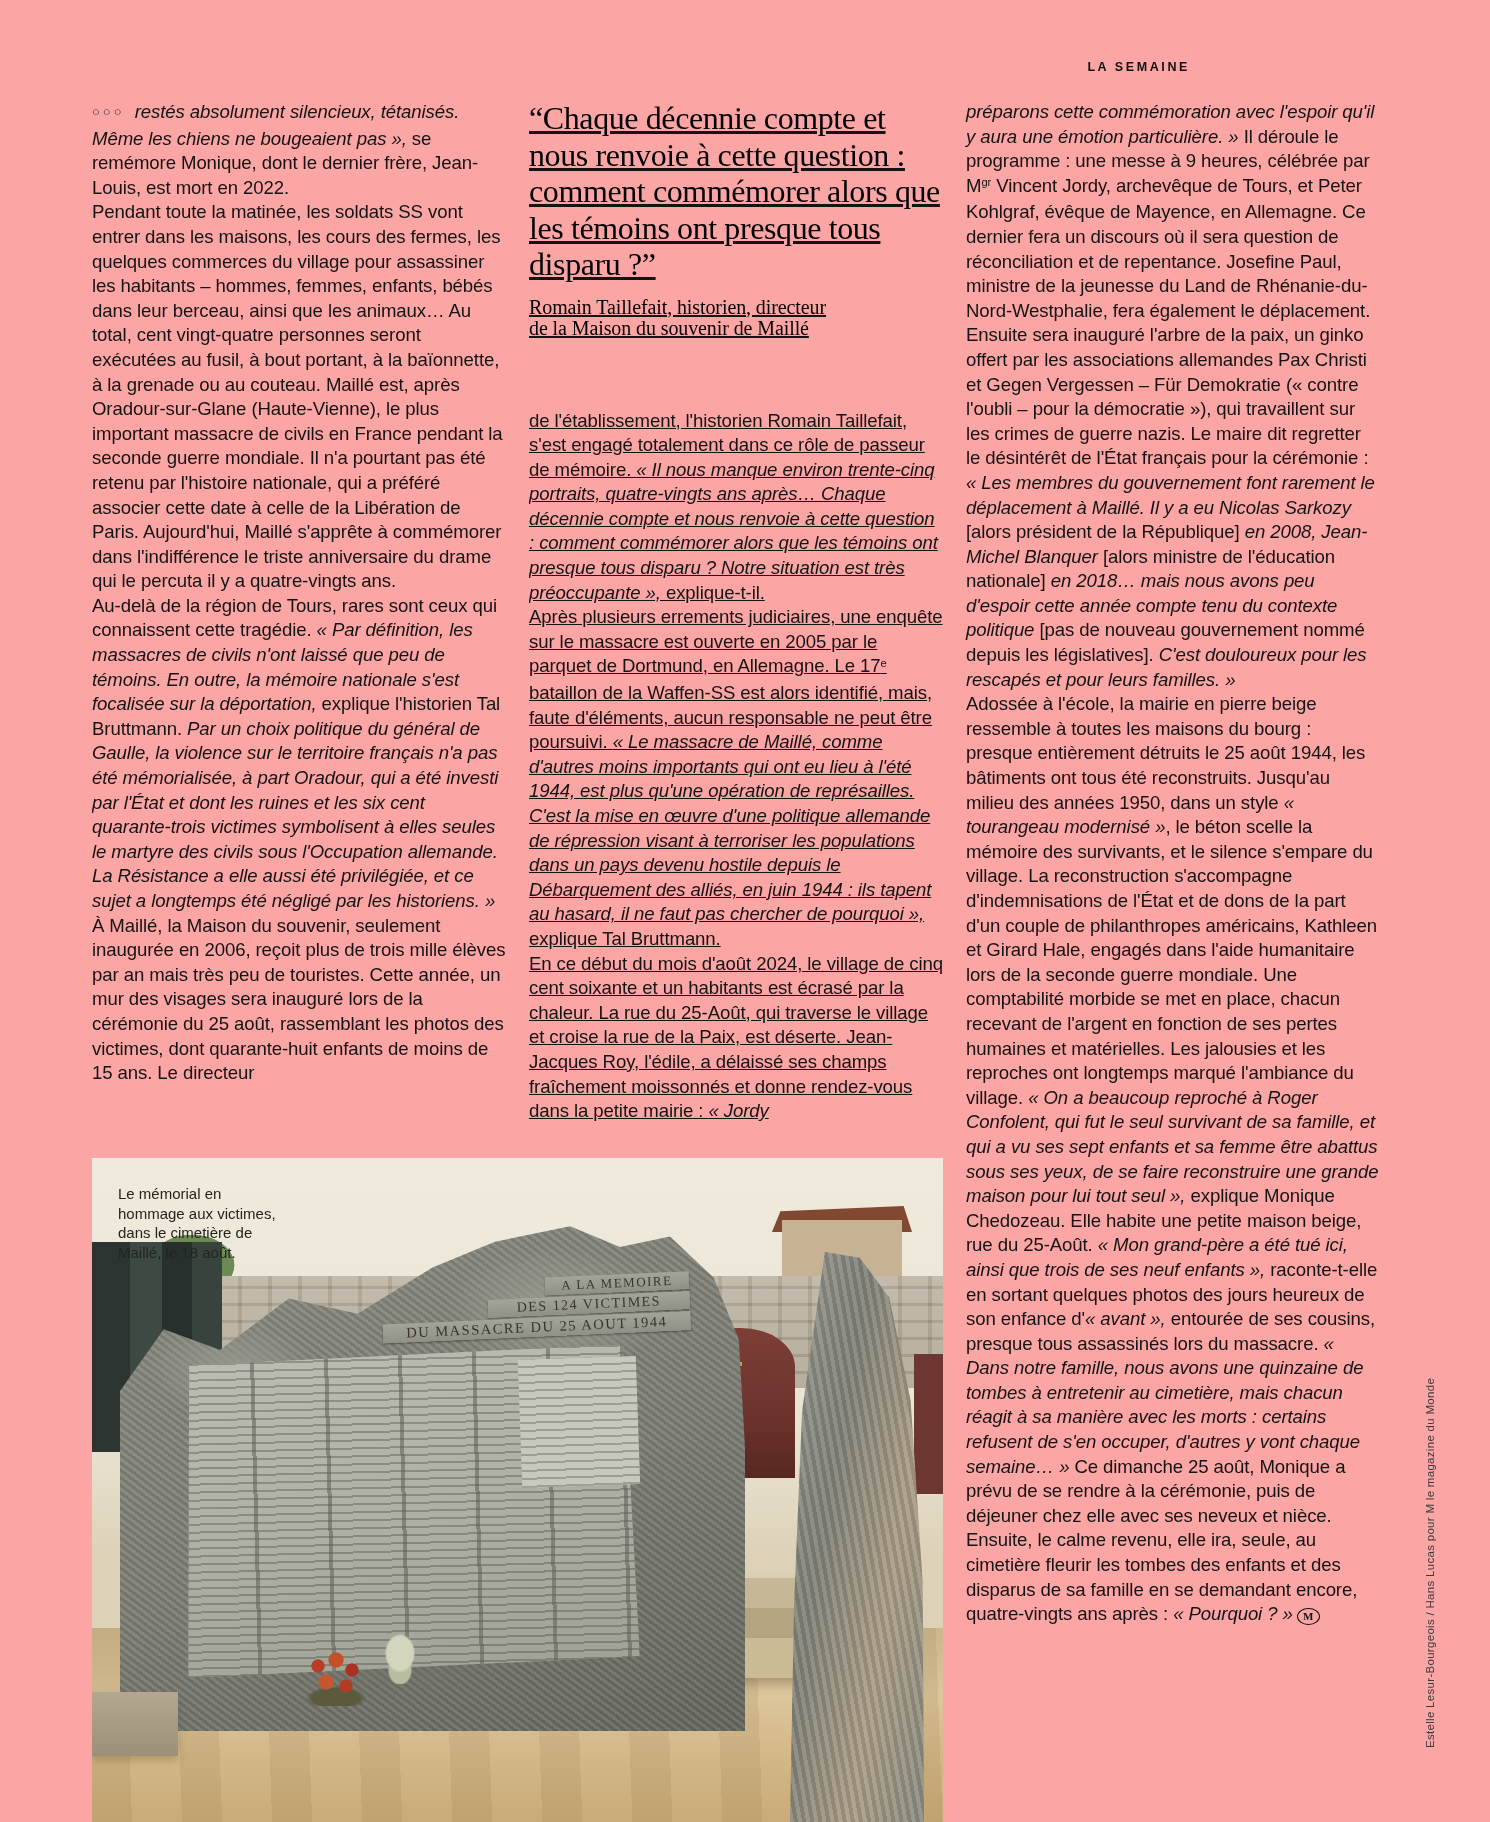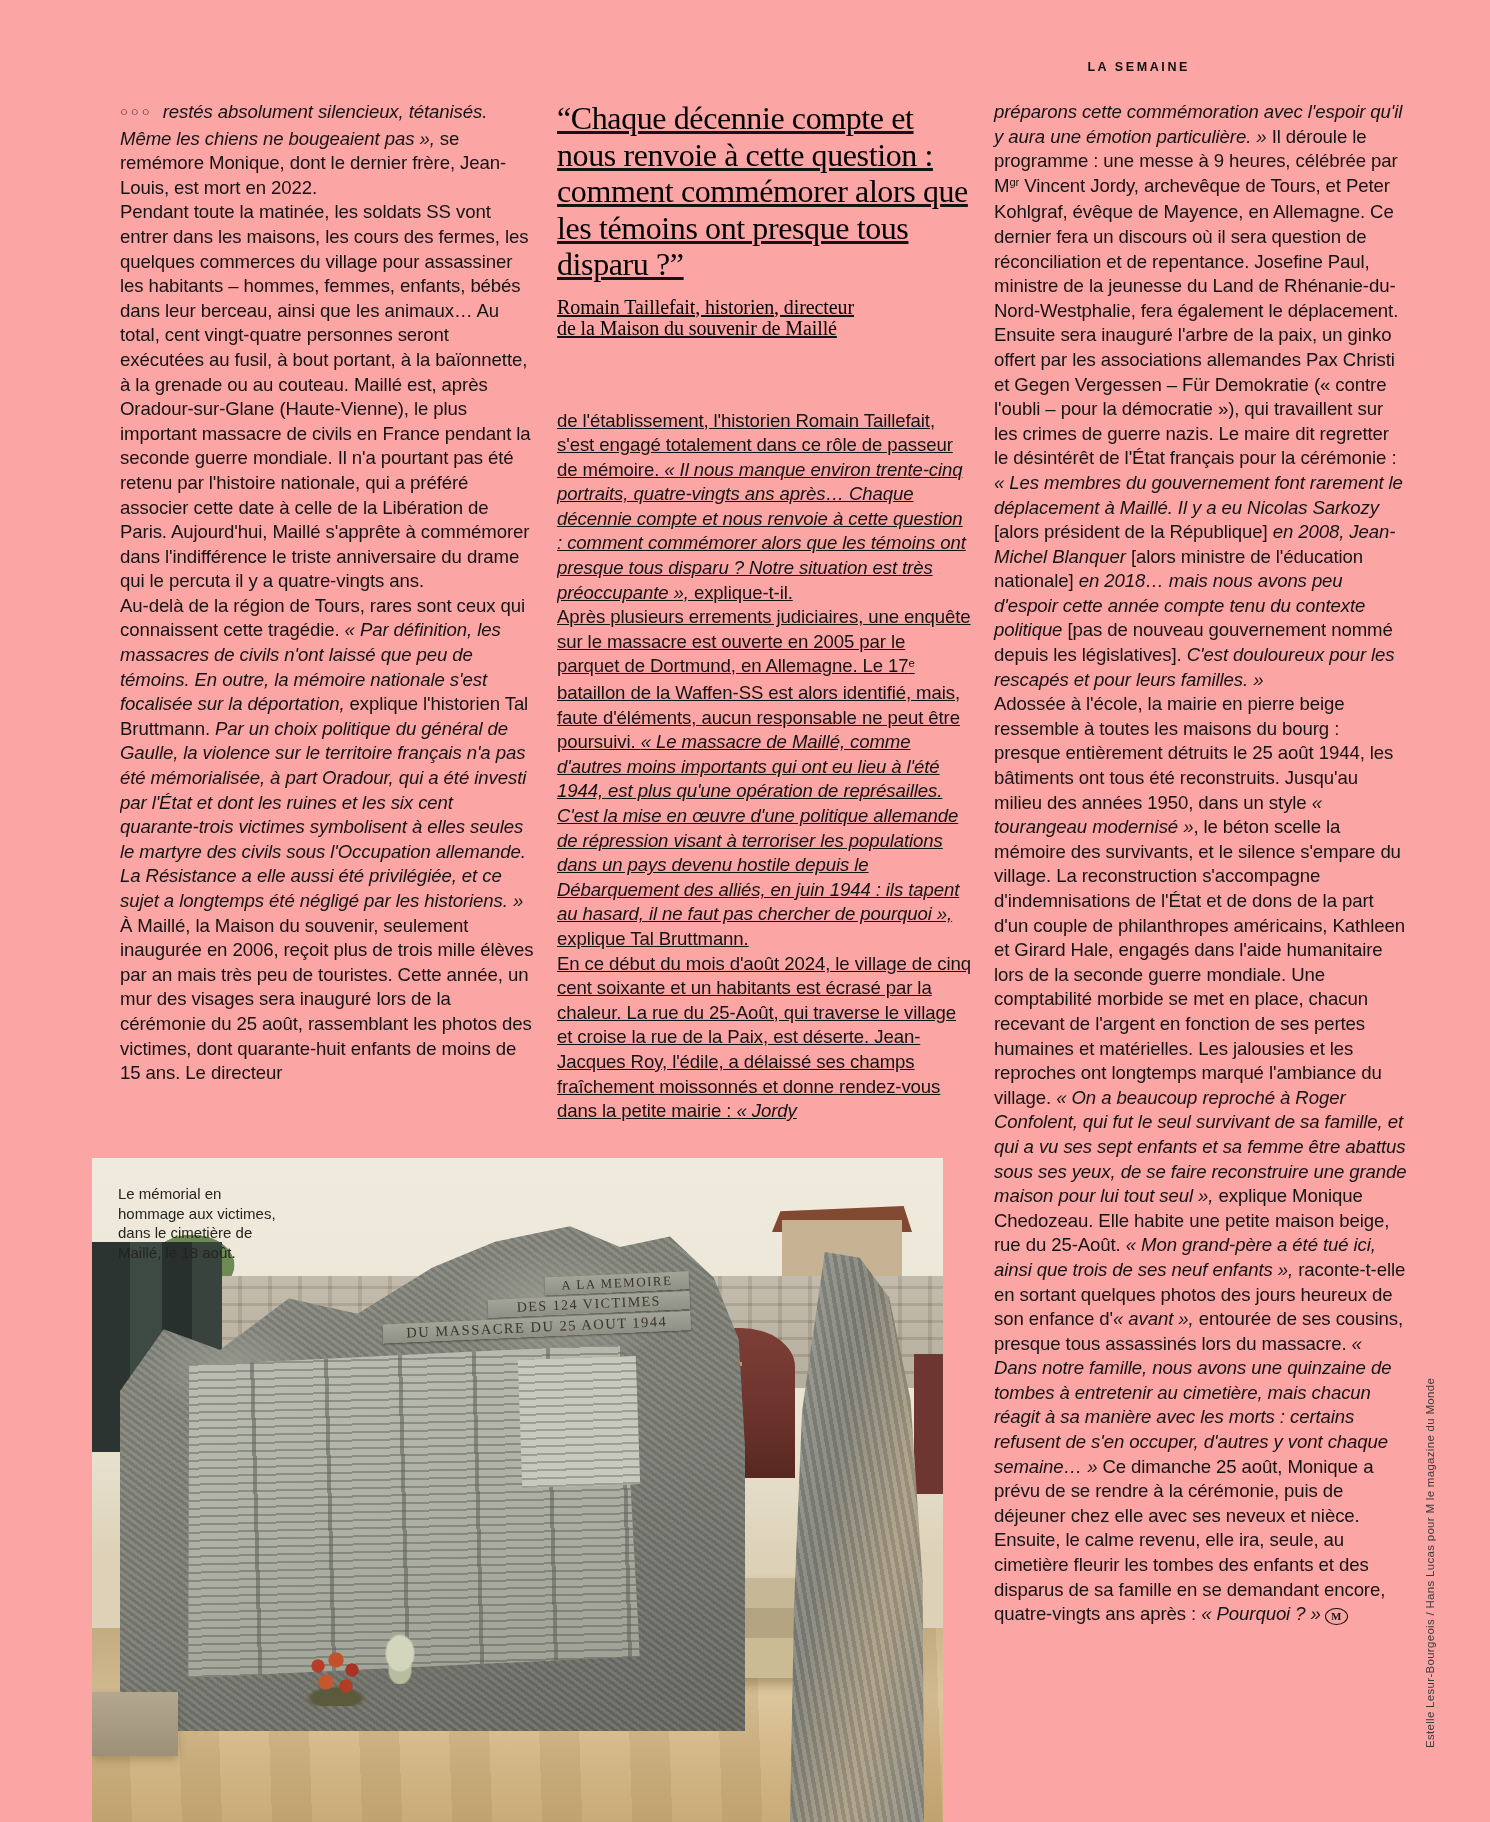--- a/index.html
+++ b/index.html
@@ -3,21 +3,21 @@
 <meta charset="utf-8">
 <style>
   html,body{margin:0;padding:0;background:#e8e8e8;}
   #page{position:relative;width:1490px;height:1822px;background:#fca5a5;overflow:hidden;
         font-family:"Liberation Sans",sans-serif;color:#141414;}
   
   .section-header{position:absolute;top:60px;right:300px;font-size:12.5px;font-weight:bold;
         letter-spacing:2.6px;color:#111;}
   
   .col{position:absolute;width:414px;font-size:18.6px;line-height:24.6px;letter-spacing:-0.1px;
-       color:#141414;margin-left:28px;}
+       color:#141414;}
   .col p{margin:0;}
   #col-left{left:92px;top:100px;height:1058px;overflow:hidden;}
   #col-mid{left:529px;top:100px;height:1058px;overflow:hidden;text-decoration:underline;}
   #col-right{left:966px;top:100px;}
   .it{font-style:italic;}
   .sup{font-size:.6em;position:relative;top:-.5em;}
   .marker{font-size:13px;letter-spacing:3px;margin-right:5px;position:relative;top:-2px;color:#222;}
   .endmark{display:inline-block;width:21px;height:15px;border:1.5px solid #111;border-radius:50%;
        font-size:11px;line-height:14px;text-align:center;font-family:"Liberation Serif",serif;
        font-weight:bold;margin-left:4px;vertical-align:0px;letter-spacing:0;font-style:normal;}

